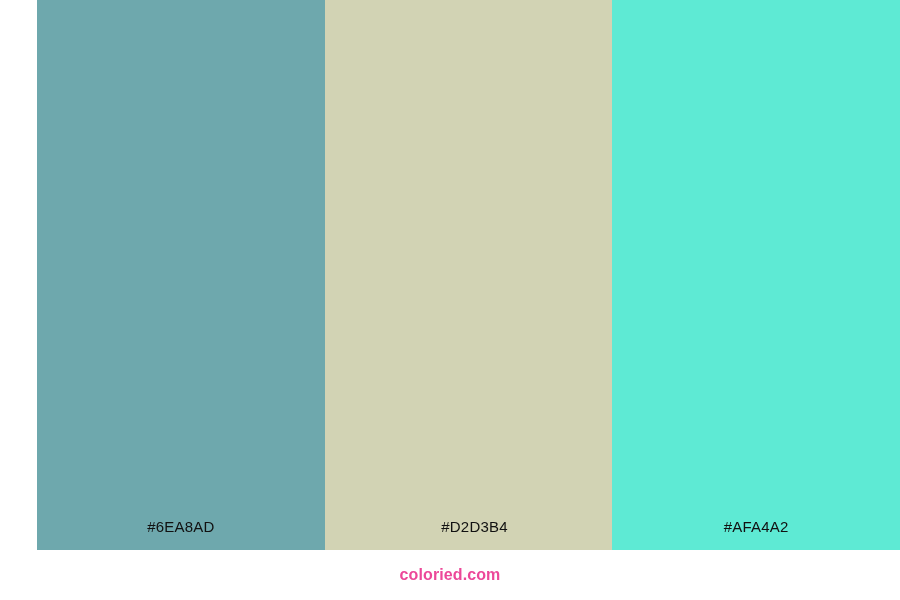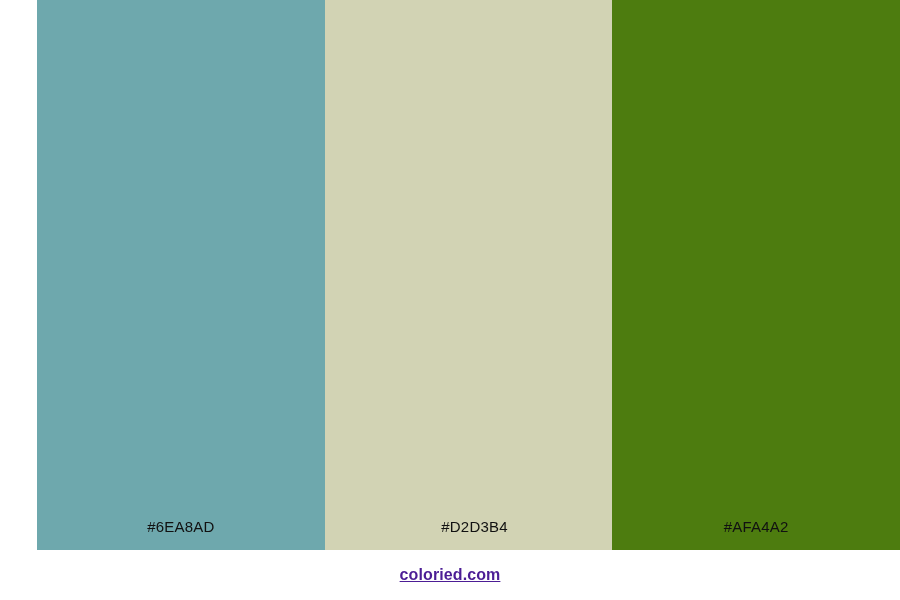--- a/index.html
+++ b/index.html
@@ -77,24 +77,24 @@
 
     <div class="swatch" style="background-color: rgb(110, 168, 173); margin-left: 37px;">
       <span class="swatch-label" style="color: rgb(17, 17, 17);">#6EA8AD</span>
     </div>
 
 
     <div class="swatch" style="background-color: rgb(210, 211, 180);">
       <span class="swatch-label" style="color: rgb(17, 17, 17); padding-left: 12px;">#D2D3B4</span>
     </div>
 
-    <div class="swatch" style="background-color: #4d7c0f;">
+    <div class="swatch" style="background-color: #5eead4;">
       <span class="swatch-label" style="color: rgb(17, 17, 17);">#AFA4A2</span>
     </div>
 
 
   </div>
 
   <div id="footer-bar">
-    <span id="footer-brand" style="color: #4c1d95; text-decoration: underline;">coloried.com</span>
+    <span id="footer-brand" style="color: #ec4899;">coloried.com</span>
   </div>
 
 </div>
 
 </body></html>

